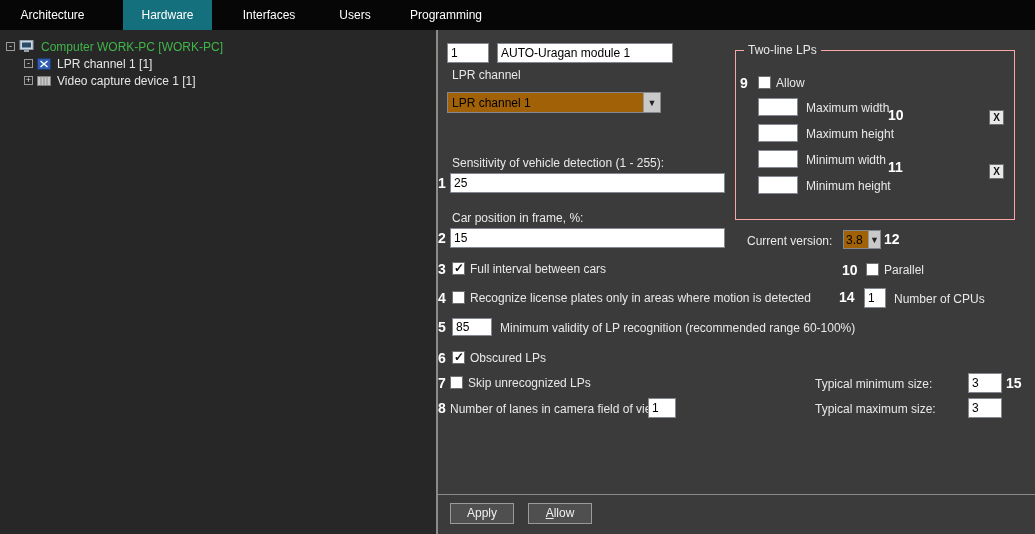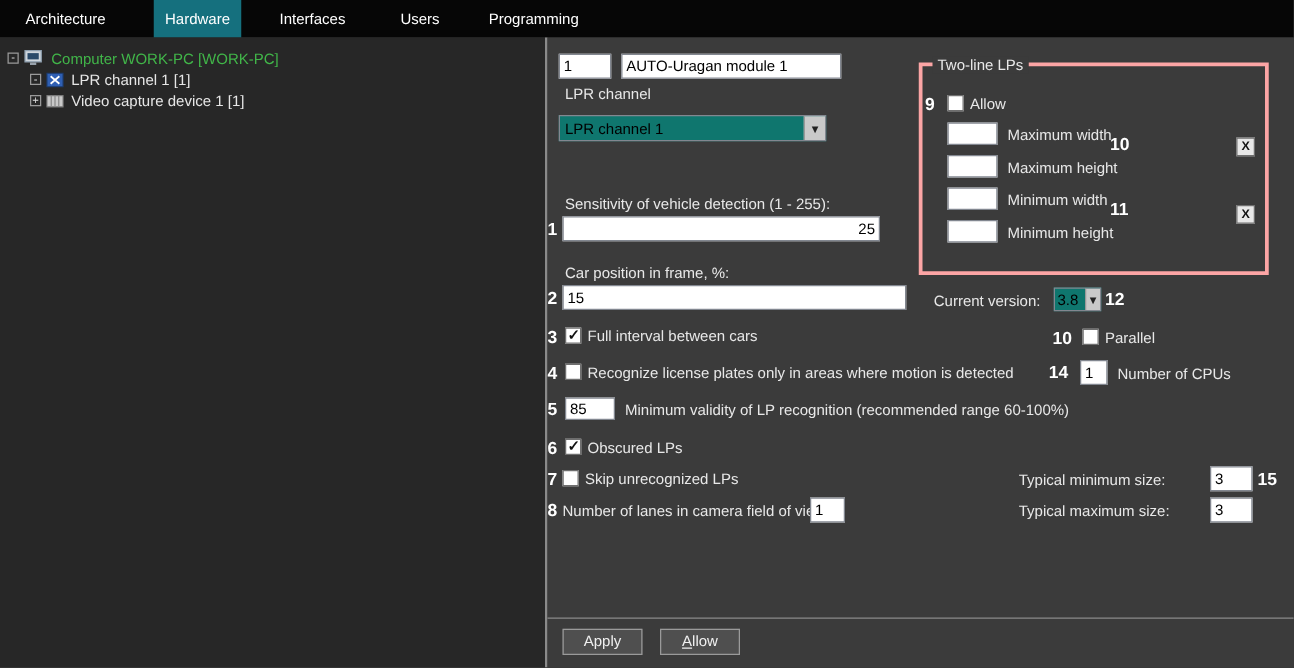--- a/index.html
+++ b/index.html
@@ -10,47 +10,47 @@
   *{box-sizing:border-box; margin:0; padding:0;}
   body{
     width:1035px; height:534px; overflow:hidden;
     background:#3b3b3b;
     font-family:"Liberation Sans", sans-serif;
     font-size:12px; color:#e8e8e8;
   }
   
   .tabbar{height:30px; background:#060606; display:flex; align-items:stretch;}
   .tab{height:30px; line-height:30px; text-align:center; color:#fff; cursor:default; white-space:nowrap;}
-  .t1{width:105px;} .t2{width:70px; margin-left:18px;} .t3{width:90px; margin-left:12px;}
+  .t1{width:105px;} .t2{width:89px; margin-left:18px;} .t3{width:90px; margin-left:12px;}
   .t4{width:70px; margin-left:6px;} .t5{width:100px; margin-left:6px;}
   .tab.active{background:var(--accent-tab);}
   
   .main{display:flex; height:504px;}
   .tree-panel{width:438px; background:#272727; border-right:2px solid #8a8a8a; padding-top:8px;}
   .tree-row{display:flex; align-items:center; height:17px; color:#e6e6e6; white-space:nowrap;}
   .expander{display:inline-block; width:9px; height:9px; border:1px solid #9a9a9a; color:#ddd;
             font-size:9px; line-height:7px; text-align:center; margin-right:4px; flex:none;}
   .ticon{display:inline-flex; margin-right:4px; flex:none;}
   .tree-label{padding:0 2px;}
   .green{color:var(--tree-green);}
   .sel{background:var(--selection); color:#fff;}
   
   .settings-panel{position:relative; flex:1; background:#3b3b3b;}
   .lbl{position:absolute; color:#e8e8e8; white-space:nowrap;}
   .txt{position:absolute; height:20px; background:#fff; color:#000; border:1px solid #828790;
        font-family:"Liberation Sans", sans-serif; font-size:12px; padding:0 3px;}
-  .select{position:absolute; height:21px; background:#0f766e; border:1px solid #828790; display:flex;
+  .select{position:absolute; height:21px; background:#a16207; border:1px solid #828790; display:flex;
           align-items:center; color:#000; cursor:default;}
   .select-val{flex:1; padding:0 4px; white-space:nowrap; overflow:hidden;}
   .select-arrow{width:17px; height:100%; background:#c9c9c9; border-left:1px solid #999;
                 display:flex; align-items:center; justify-content:center; color:#222; font-size:9px;}
   .cb{position:absolute; width:13px; height:13px; background:#fff; border:1px solid #6f6f6f;}
   .cb.checked::after{content:"\2713"; position:absolute; left:1px; top:-2px; color:#111;
                      font-size:12px; font-weight:bold;}
-  .groupbox{position:absolute; border:3px solid #fca5a5;}
+  .groupbox{position:absolute; border:1px solid #fca5a5;}
   .groupbox-title{position:absolute; top:-8px; left:8px; background:#3b3b3b; padding:0 4px; color:#e8e8e8;}
   .xbtn{position:absolute; width:15px; height:15px; background:#e8e8e8; border:1px solid #6f6f6f;
         color:#111; font-size:10px; font-weight:bold; display:flex; align-items:center;
         justify-content:center; cursor:default;}
   .ann{position:absolute; color:#fff; font-weight:bold; font-size:14px; white-space:nowrap;}
   .ann.lg{font-size:14px;}
   .divider{position:absolute; left:0; right:0; top:464px; height:1px; background:#8a8a8a;}
   .btn{position:absolute; width:64px; height:21px; background:#4f4f4f; border:1px solid #9a9a9a;
        color:#f0f0f0; font-family:"Liberation Sans", sans-serif; font-size:12px; cursor:default;
        padding:0;}
@@ -127,21 +127,21 @@
     <span class="lbl" style="left:368px; top:97px">Maximum height</span>
     <input class="txt" style="left: 320px; top: 120px; width: 40px; height: 18px;" value="">
     <span class="lbl" style="left:368px; top:123px">Minimum width</span>
     <input class="txt" style="left: 320px; top: 146px; width: 40px; height: 18px;" value="">
     <span class="lbl" style="left:368px; top:149px">Minimum height</span>
 
     <button class="xbtn" style="left:551px; top:80px">X</button>
     <button class="xbtn" style="left:551px; top:134px">X</button>
 
     <span class="lbl" style="left:14px; top:126px">Sensitivity of vehicle detection (1 - 255):</span>
-    <input class="txt" style="left: 12px; top: 143px; width: 254px; text-align: right;" value="25">
+    <input class="txt" style="left: 12px; top: 143px; width: 275px;" value="25">
 
     <span class="lbl" style="left:14px; top:181px">Car position in frame, %:</span>
     <input class="txt" style="left: 12px; top: 198px; width: 275px;" value="15">
 
     <span class="cb checked" style="left:14px; top:232px"></span>
     <span class="lbl" style="left:32px; top:232px">Full interval between cars</span>
 
     <span class="cb" style="left:14px; top:261px"></span>
     <span class="lbl" style="left:32px; top:261px">Recognize license plates only in areas where motion is detected</span>
 

